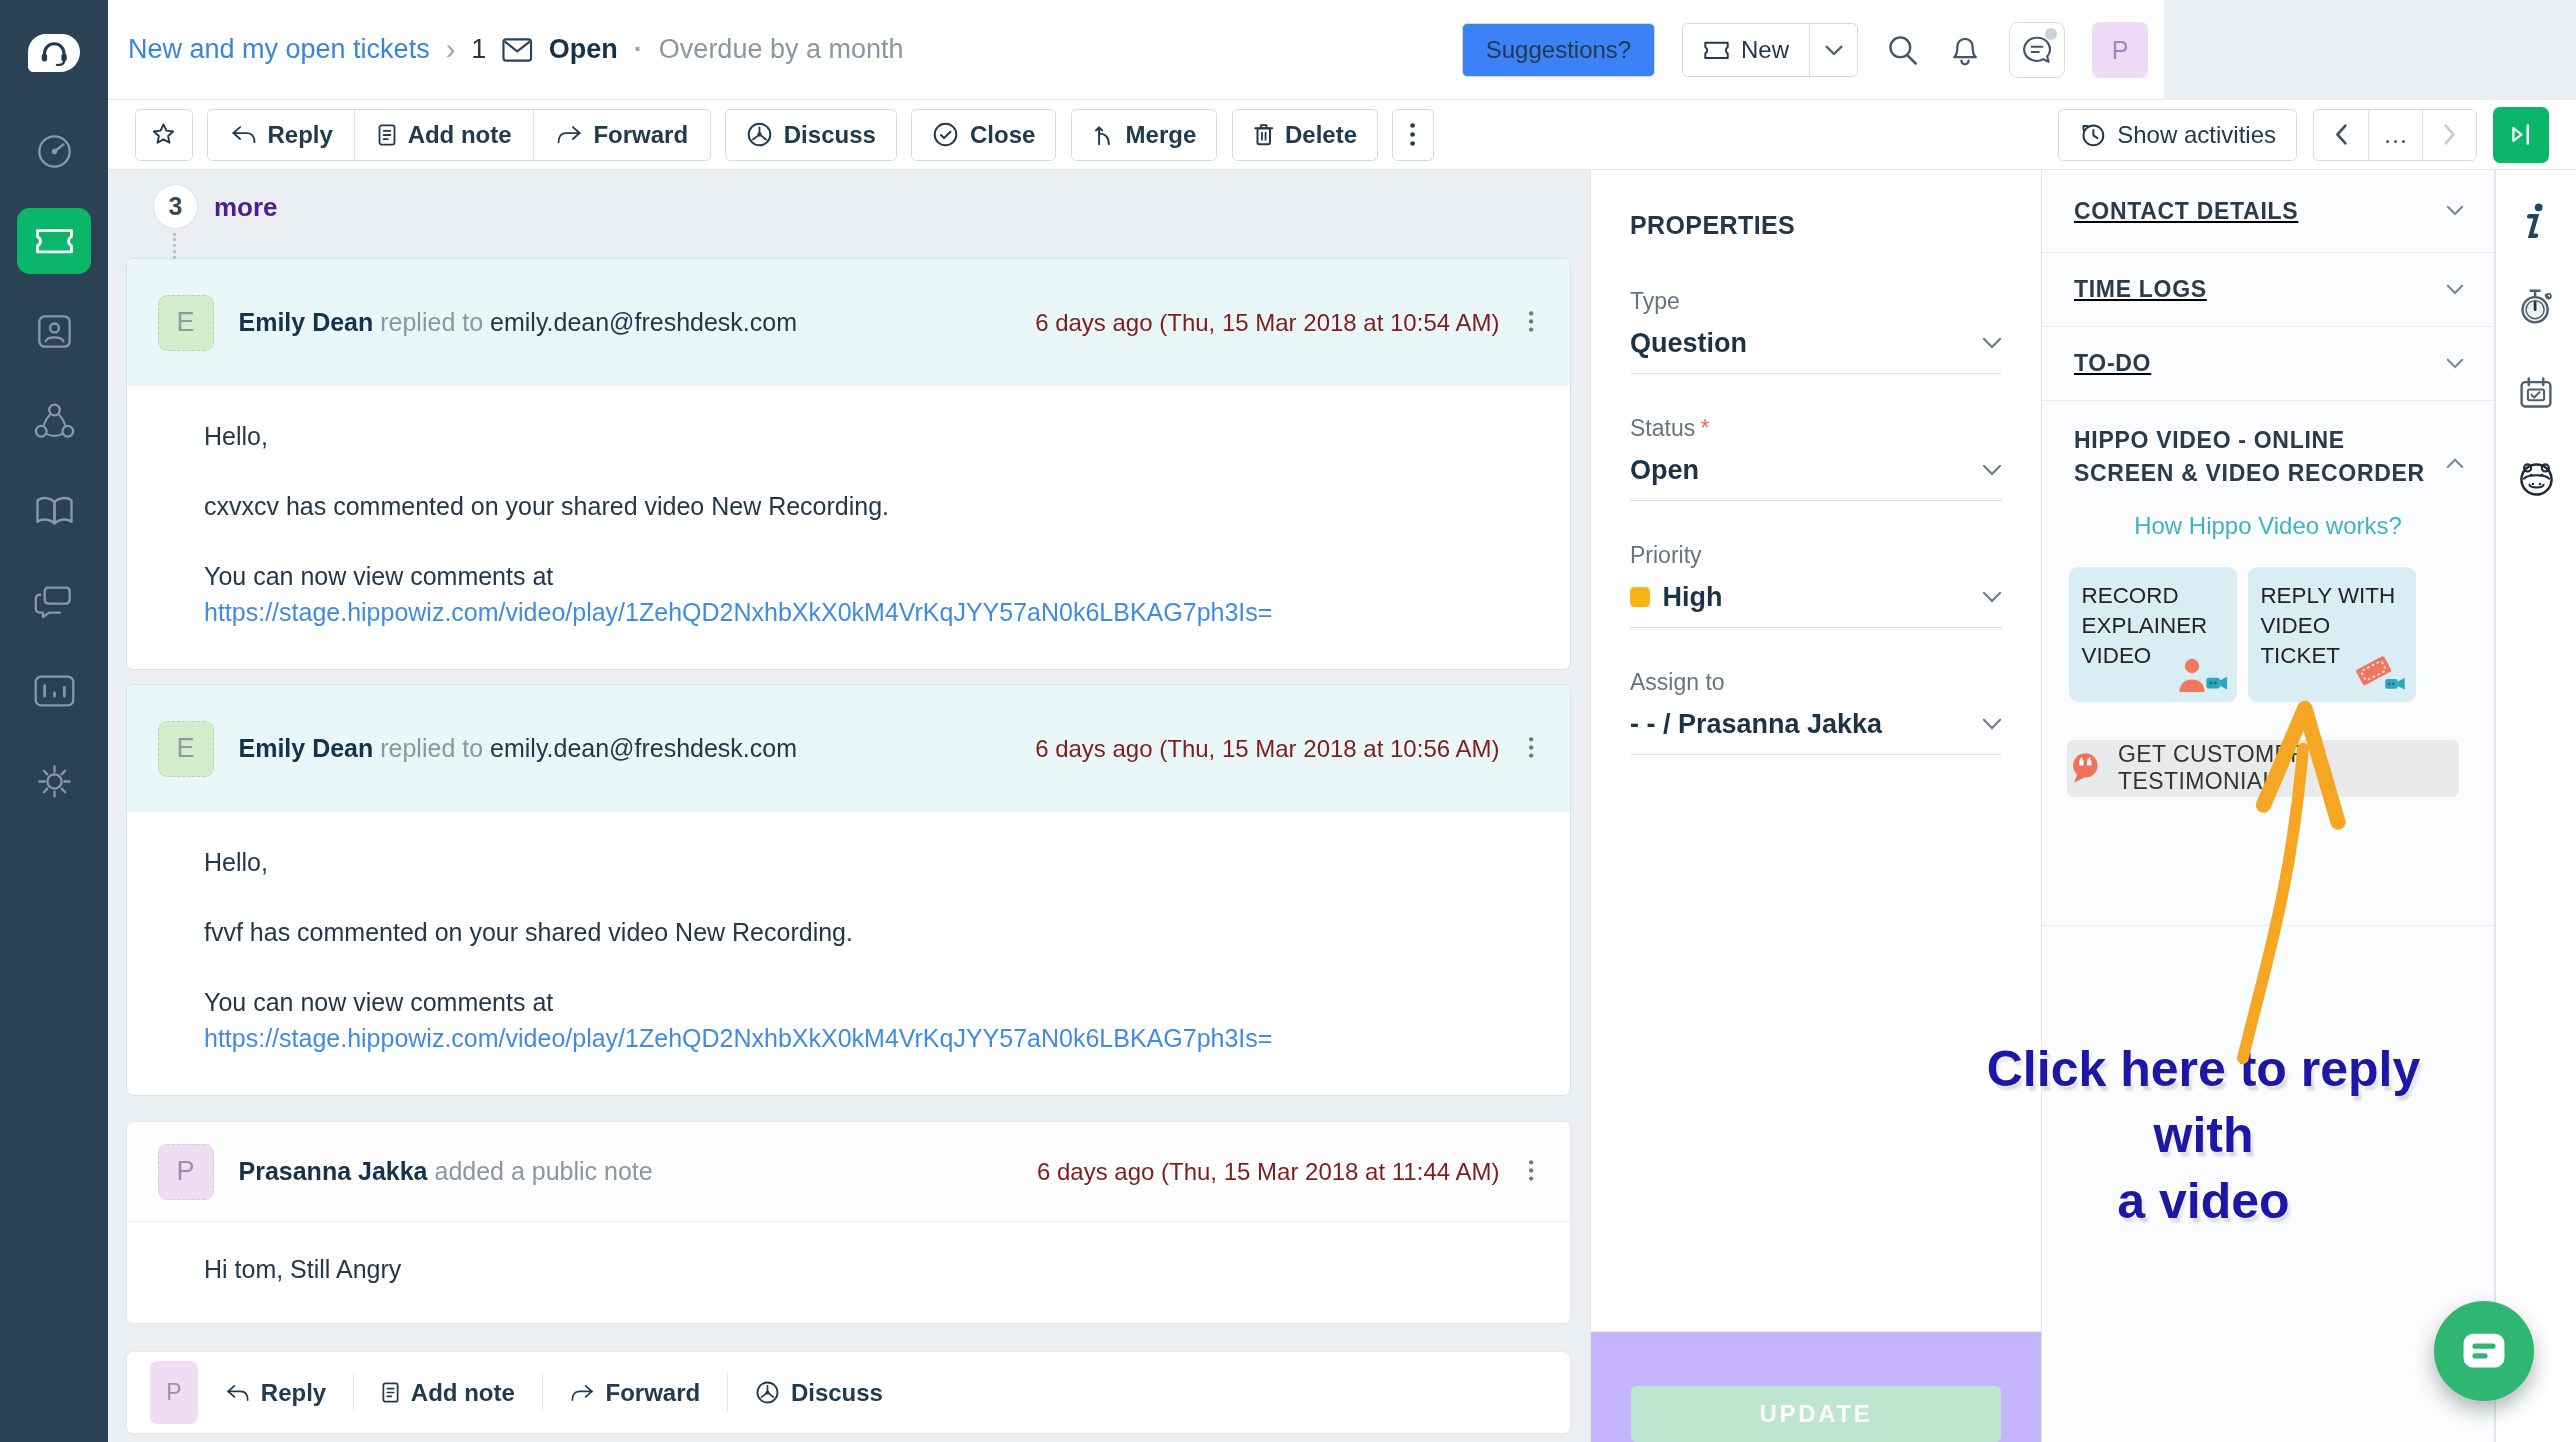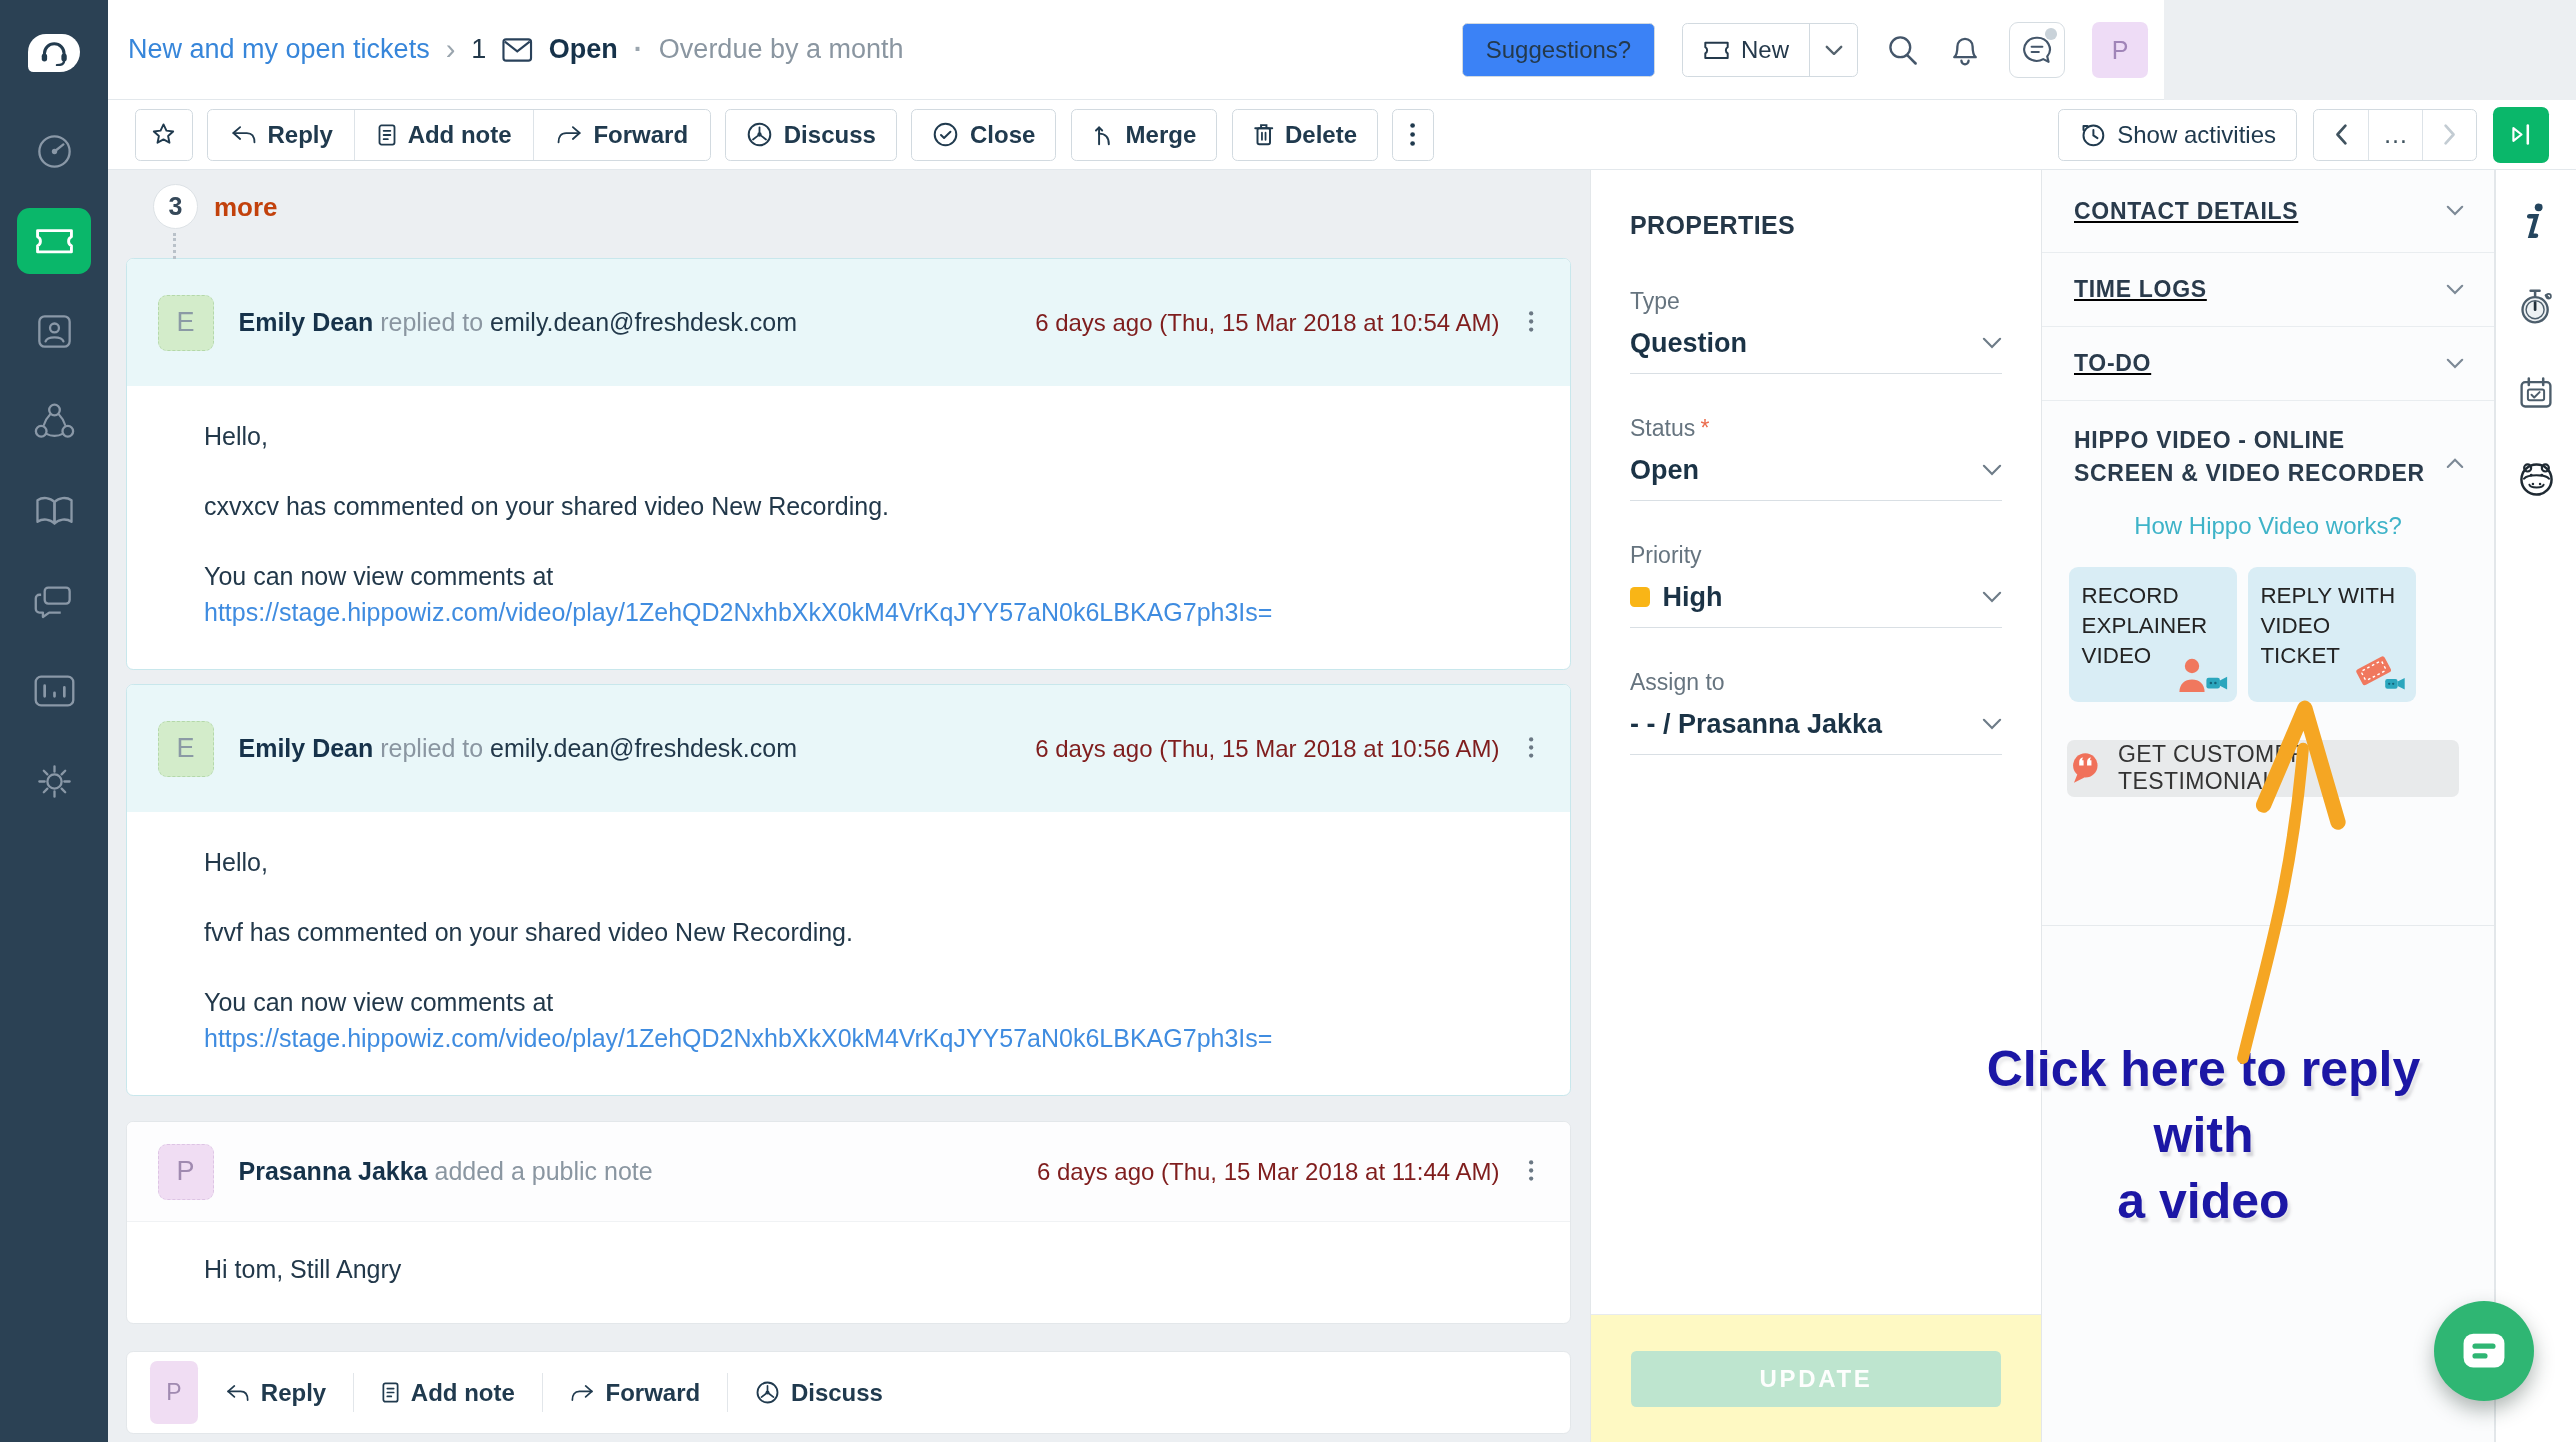--- a/index.html
+++ b/index.html
@@ -44,21 +44,21 @@
   .pager { display:inline-flex; height:52px; border:0.9px solid #d2dae0; border-radius:5.4px; background:#fff; overflow:hidden; }
   .pager .pseg { width:54px; display:flex; align-items:center; justify-content:center; font-size:25px; color:#40535f; cursor:pointer; }
   .pager .pseg + .pseg { border-left:0.9px solid #dde3e8; }
   .pseg.disabled { color:#c3ccd3; }
   .collapse-btn { width:56px; height:56px; border-radius:7.2px; background:#0ab76a; border:none; display:flex; align-items:center; justify-content:center; cursor:pointer; }
 
   
   .conversation { position:absolute; left:108px; top:170px; width:1483px; height:1272px; background:#eceff2; overflow:hidden; }
   .more-row { position:relative; height:52px; margin-top:9px; }
   .more-badge { position:absolute; left:45px; top:5.4px; width:45px; height:45px; border-radius:50%; background:#fff; border:0.9px solid #dde2e6; color:#36495a; font-size:25px; font-weight:bold; display:flex; align-items:center; justify-content:center; cursor:pointer; }
-  .more-link { position:absolute; left:106px; top:12.6px; font-size:26px; font-weight:bold; color:#c2410c; cursor:pointer; }
+  .more-link { position:absolute; left:106px; top:12.6px; font-size:26px; font-weight:bold; color:#4c1d95; cursor:pointer; }
   .more-dash { position:absolute; left:65px; top:54px; height:38px; border-left:3.6px dotted #b9c1c9; }
   .card { margin:0 20px 14.4px 18px; background:#fff; border:0.9px solid #e3e7ea; border-radius:7.2px; overflow:hidden; }
   .card.emily { border-color:#c8e7ec; }
   .card.note { margin-top:25px; }
   .msg-head { height:127px; display:flex; align-items:center; padding:0 30.5px; position:relative; }
   .emily .msg-head { background:#e9f7f9; }
   .note .msg-head { background:#fdfdfe; border-bottom:0.9px solid #f0f2f4; }
   .avatar-sq { width:56px; height:56px; border-radius:9px; display:flex; align-items:center; justify-content:center; font-size:27px; }
   .avatar-green { background:#d3ecca; border:1.8px dashed #b4d8aa; color:#8b9aa5; }
   .avatar-purple { background:#f0ddf3; border:1.8px dashed #ddc4e4; color:#a08ab0; }
@@ -80,21 +80,21 @@
   .properties { position:absolute; left:1590px; top:170px; width:452px; height:1272px; background:#fff; border-left:0.9px solid #e3e7ea; border-right:0.9px solid #e3e7ea; }
   .prop-title { margin:41px 0 0 39px; font-size:25px; font-weight:bold; letter-spacing:0.4px; color:#243748; }
   .prop-field { margin:0 39px; }
   .prop-field.first { margin-top:48px; }
   .prop-field + .prop-field { margin-top:41px; }
   .prop-label { font-size:23px; color:#66747f; margin-bottom:12.6px; }
   .req { color:#eb6c4d; margin-left:5.4px; }
   .prop-value-row { display:flex; align-items:center; justify-content:space-between; border-bottom:0.9px solid #d9dfe4; padding-bottom:14.4px; cursor:pointer; }
   .prop-value { font-size:27px; font-weight:bold; color:#1b3346; display:flex; align-items:center; gap:12.6px; }
   .prio-dot { width:20px; height:20px; border-radius:4.5px; background:#f9b516; display:inline-block; }
-  .prop-footer { position:absolute; left:0; right:0; bottom:0; height:128px; background:#fef9c3; border-top:0.9px solid #e7ebee; display:flex; align-items:center; justify-content:center; }
+  .prop-footer { position:absolute; left:0; right:0; bottom:0; height:111px; background:#c4b5fd; border-top:0.9px solid #e7ebee; display:flex; align-items:flex-end; justify-content:center; }
   .update-btn { width:370px; height:56px; border:none; border-radius:5.4px; background:#bee5cf; color:rgba(255,255,255,.96); font-size:24px; font-weight:bold; letter-spacing:2.7px; cursor:default; }
 
   
   .rightpanel { position:absolute; left:2042px; top:170px; width:453px; height:1272px; background:#fbfcfd; border-right:0.9px solid #e3e7ea; }
   .rp-section { position:relative; display:flex; align-items:center; padding:0 32px; border-bottom:0.9px solid #e9edf0; cursor:pointer;text-decoration:underline; }
   .rp-label { font-size:23px; font-weight:bold; letter-spacing:0.7px; color:#2a3b4c; }
   .rp-chev { position:absolute; right:30.5px; }
   .rp-hippo { position:relative; padding:23px 32px 0 32px; }
   .rp-hippo .rp-label { display:block; width:368px; line-height:33px; }
   .rp-hippo .rp-chev { top:56px; }

